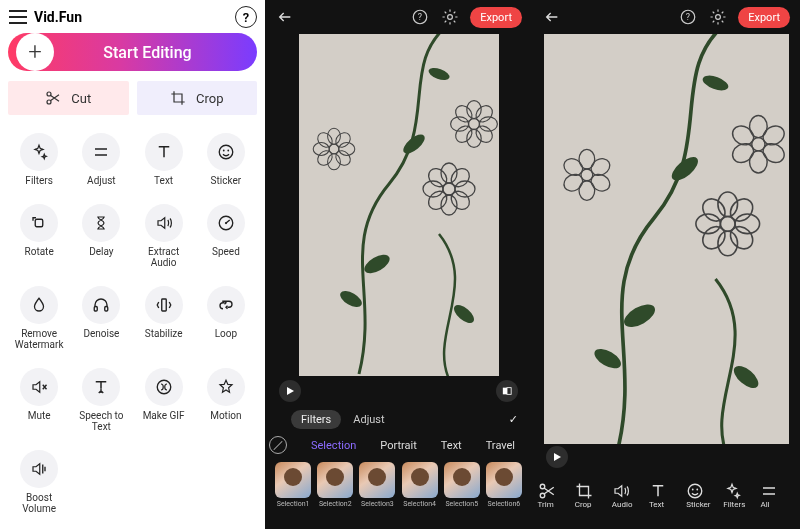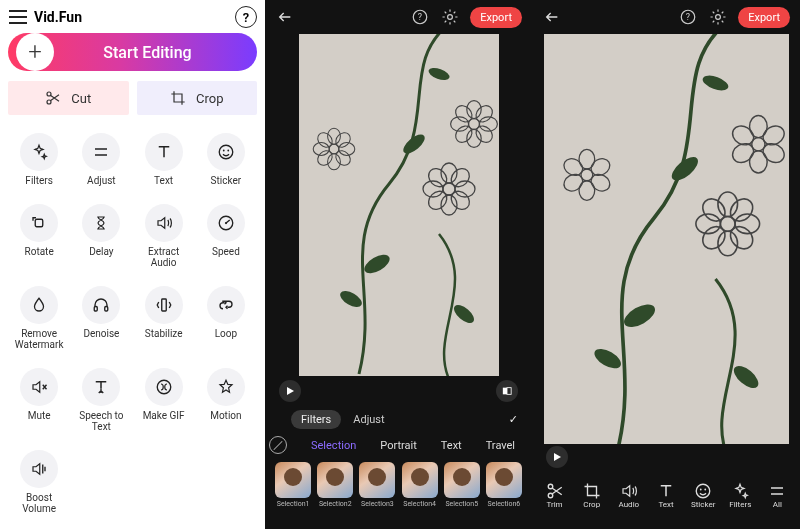--- a/index.html
+++ b/index.html
@@ -46,21 +46,21 @@
   .cat-tabs .ban { width:18px; height:18px; border:1.5px solid #aaa; border-radius:50%; position:relative; flex:none; }
   .cat-tabs .ban::after{ content:""; position:absolute; left:2px; right:2px; top:50%; border-top:1.5px solid #aaa; transform:rotate(-45deg);}
   .cat-tabs .sel { color:#8b6bff; }
   .thumbs { display:flex; gap:6px; padding:4px 10px 6px 10px; overflow:hidden; }
   .thumb { width:49px; display:flex; flex-direction:column; align-items:center; gap:2px; }
   .thumb .img { width:36px; height:36px; border-radius:6px; background:linear-gradient(145deg,#c88a5c 0%, #e9c9b4 40%, #89a9cf 100%); position:relative; overflow:hidden;}
   .thumb .img::after{content:"";position:absolute;left:9px;top:6px;width:18px;height:18px;border-radius:50%;background:#6b4a33;}
   .thumb .t { font-size:7px; color:#bbb; }
   
   .bot-bar { height:50px; display:flex; align-items:center; justify-content:space-around; padding:0 4px; }
-  .bot { display:flex; flex-direction:column; align-items:center; gap:0; color:#ddd; cursor:pointer; width:34px;}
+  .bot { display:flex; flex-direction:column; align-items:flex-start; gap:0; color:#ddd; cursor:pointer; width:34px;}
   .bot .bl { font-size:8px; }
   svg { display:block; }
 </style>
 </head>
 <body>
 
 <div class="panel-left">
   <div class="pl-header">
     <div class="hamburger">
       <svg width="18" height="14" viewBox="0 0 18 14">

